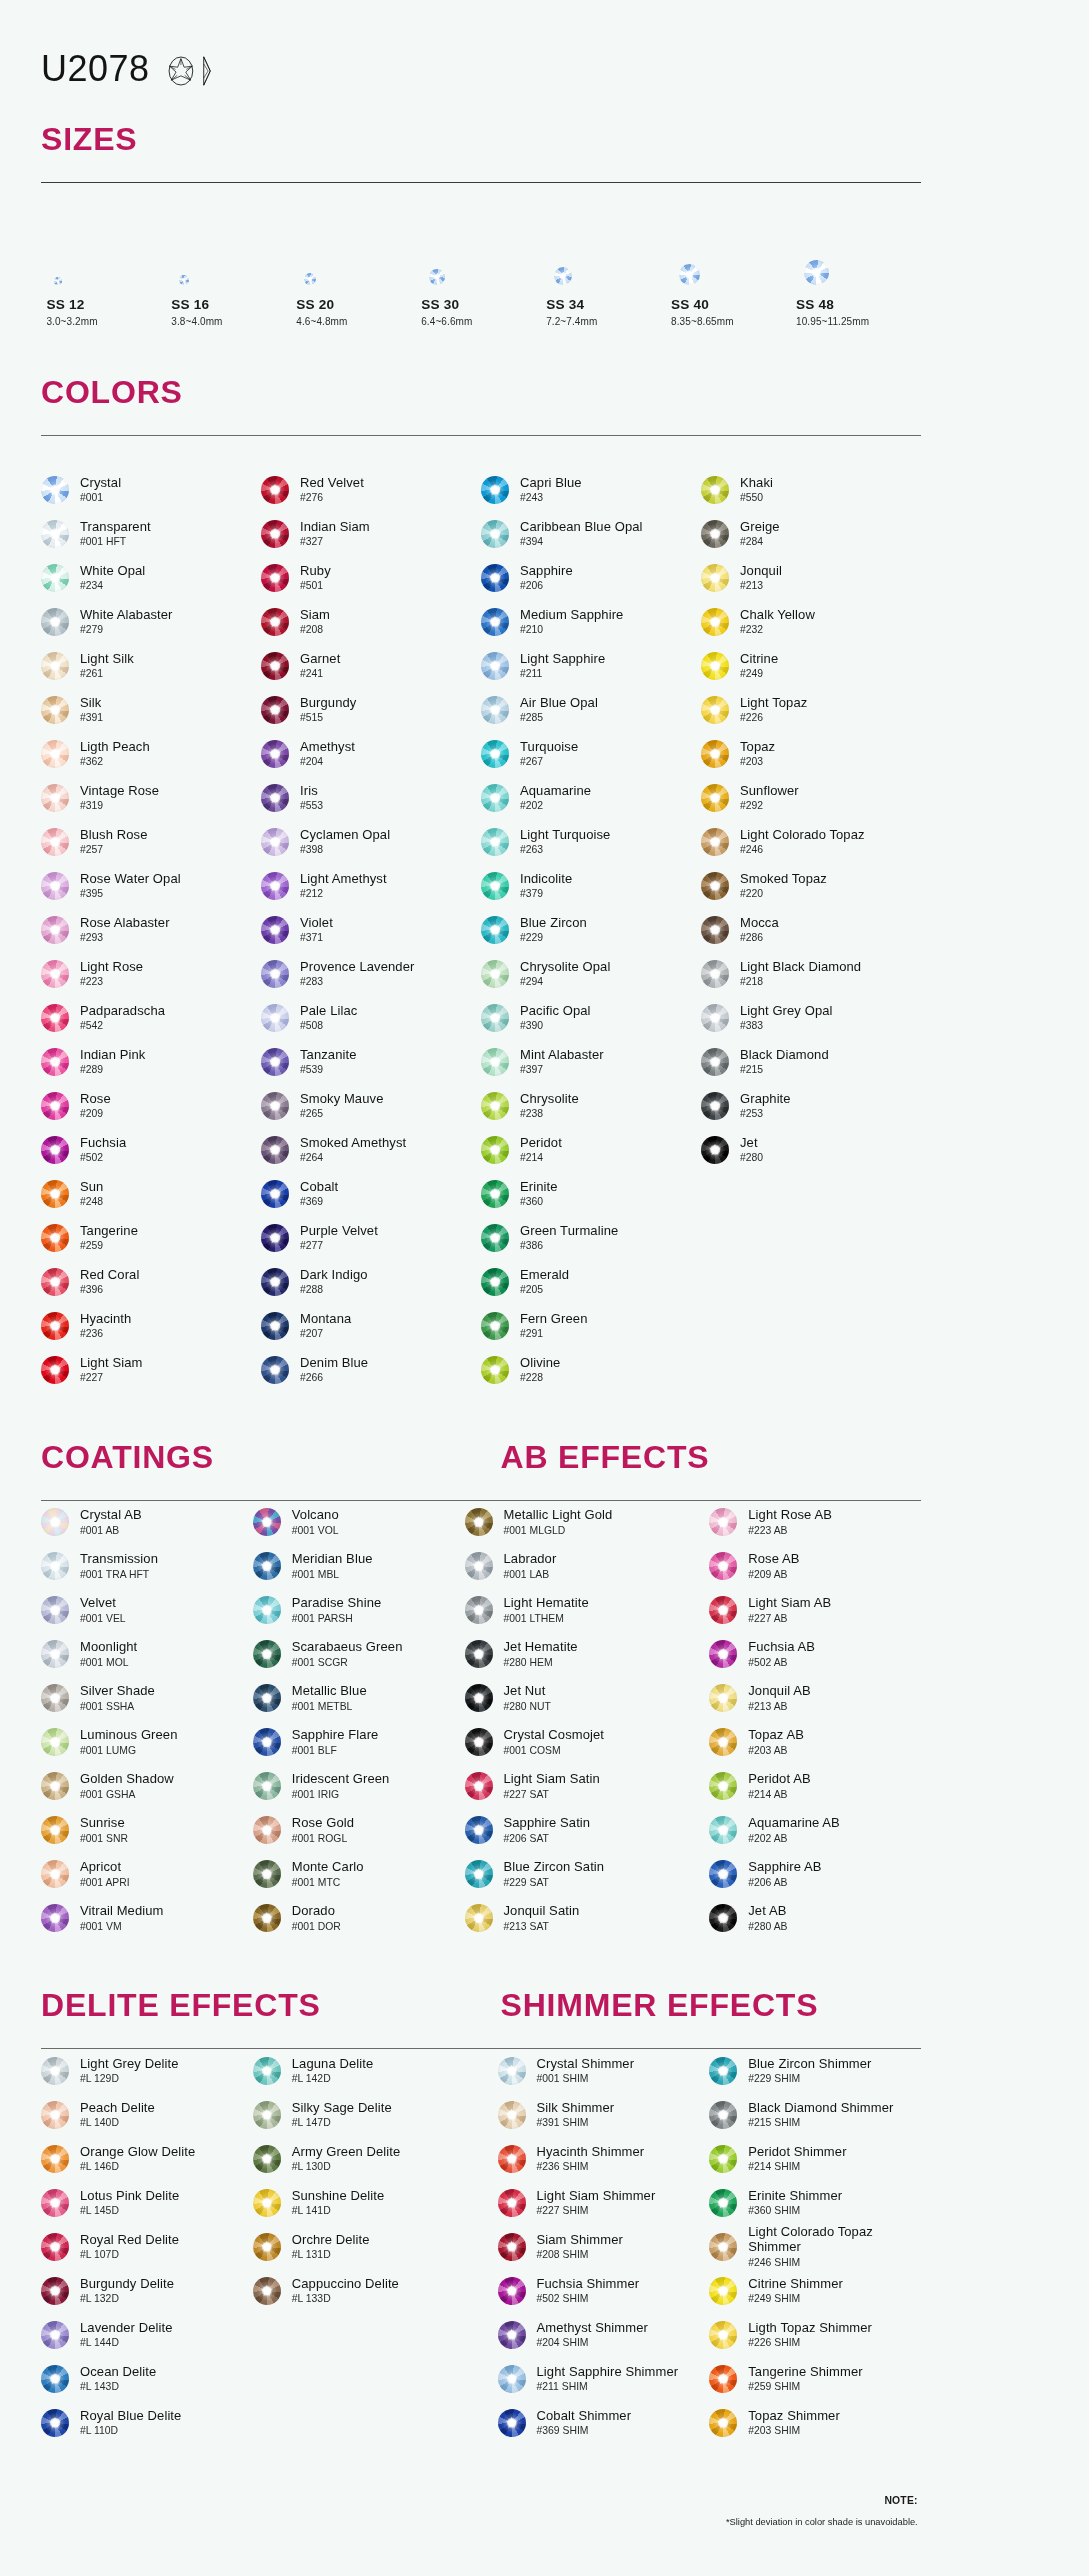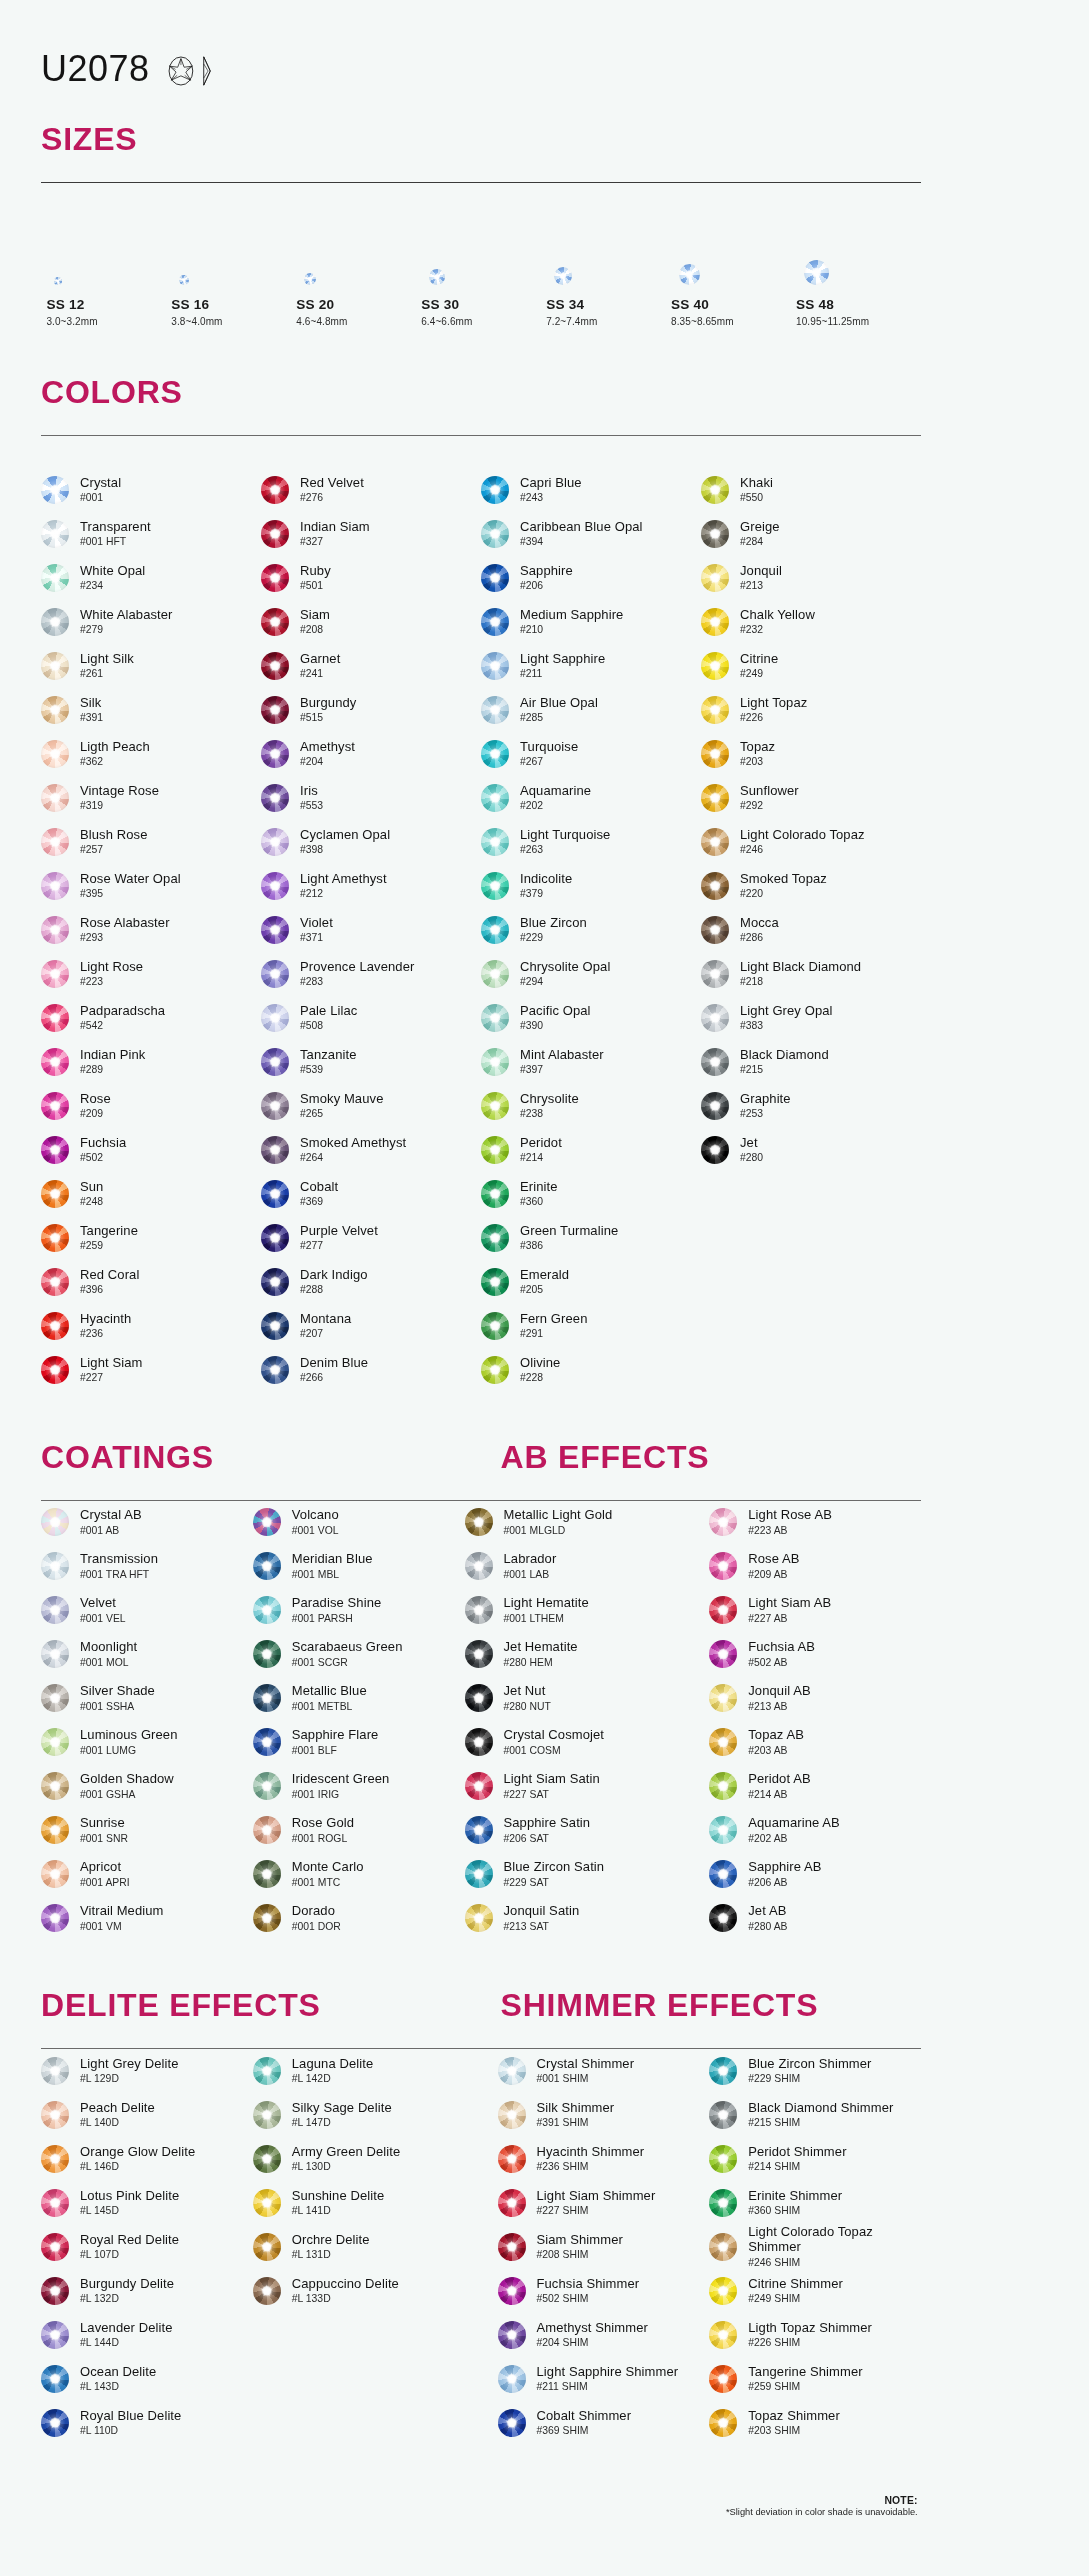--- a/index.html
+++ b/index.html
@@ -93,21 +93,21 @@
   .coatings-grid { display:grid; grid-template-columns:repeat(3,1fr); }
   .ab-grid { display:grid; grid-template-columns:1fr; }
 
   .delite-wrap { display:grid; grid-template-columns: 1fr 1fr; column-gap:33px; }
   .delite-grid { display:grid; grid-template-columns:repeat(2,1fr); }
   .shimmer-grid { display:grid; grid-template-columns:repeat(2,1fr); }
 
   
   .note { margin-top:50px; text-align:right; padding-right:3.3px; }
   .note-title { font-size:10.4px; font-weight:700; letter-spacing:0.2px;}
-  .note-body { font-size:9.3px; margin-top:1px; color:#1f1f1f;text-align:right;}
+  .note-body { font-size:9.3px; margin-top:11px; color:#1f1f1f;text-align:right;}
 </style>
 </head>
 <body>
 
 <div class="page">
 
   <div class="header">
     <div class="code">U2078</div>
     <div class="shape-icons">
       <svg width="28" height="34" viewBox="0 0 52 62">

